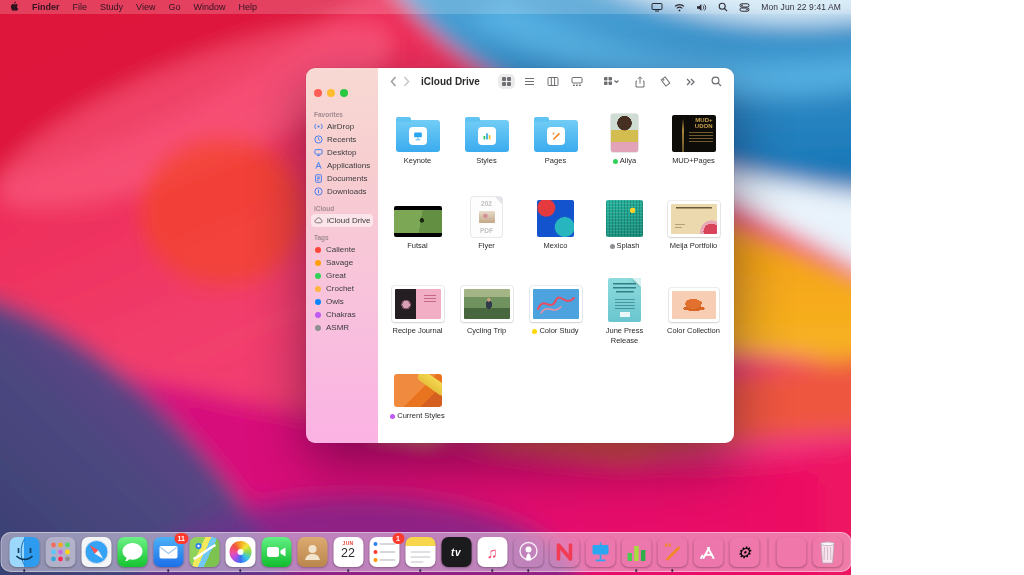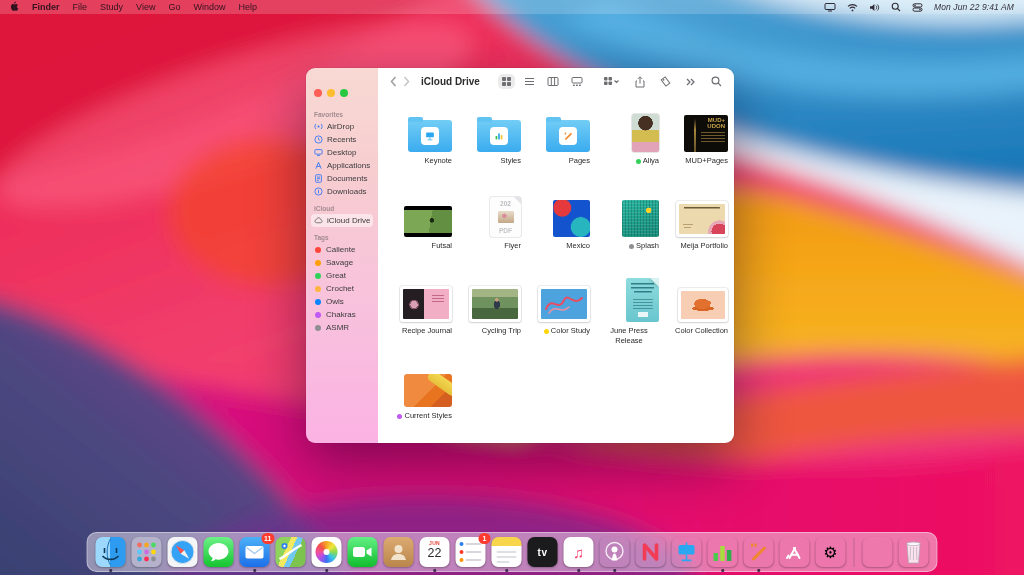--- a/index.html
+++ b/index.html
@@ -1,26 +1,26 @@
 <!DOCTYPE html>
 <html><head>
 <meta charset="utf-8">
 <style>
   html,body{margin:0;padding:0;}
-  .screen{position:relative;width:1024px;height:575px;overflow:hidden;font-family:"Liberation Sans",sans-serif;background:#d01668;}
+  .screen{position:relative;width:851px;height:575px;overflow:hidden;font-family:"Liberation Sans",sans-serif;background:#d01668;}
   .wp{position:absolute;inset:0;width:100%;height:100%;}
 
   
   .menubar{position:absolute;top:0;left:0;right:0;height:14px;display:flex;align-items:center;
     background:rgba(255,255,255,0.18);font-size:9px;color:rgba(20,10,20,0.85);padding:0 10px;z-index:40;}
   .mb-left{display:flex;align-items:center;gap:13px;}
   .mb-left .app{font-weight:700;}
   .mb-right{margin-left:auto;display:flex;align-items:center;gap:11px;}
   .mb-right svg{display:block;}
-  .clock{font-size:8.5px;letter-spacing:.1px;font-style:italic;}
+  .clock{font-size:8.5px;letter-spacing:.1px;}
 
   
   .window{position:absolute;left:306px;top:68px;width:428px;height:375px;border-radius:9px;overflow:hidden;
     display:flex;box-shadow:0 22px 55px rgba(20,0,40,.45),0 0 1px rgba(0,0,0,.4);z-index:20;}
   .sidebar{width:72px;flex:none;box-sizing:border-box;padding:12px 5px;
     background:linear-gradient(180deg,#f8d9d3 0%,#f7cdd0 28%,#f8c2dc 62%,#fbb2e4 100%);}
   .traffic{display:flex;gap:5px;padding:9px 3px 7px;}
   .tl{width:8px;height:8px;border-radius:50%;}
   .tl.r{background:#ff5f57;} .tl.y{background:#febc2e;} .tl.g{background:#28c840;}
   .sb-header{font-size:6.5px;font-weight:700;color:#a28b90;margin:7px 3px 2px;}
@@ -31,21 +31,21 @@
 
   .main{flex:1;background:#fff;display:flex;flex-direction:column;min-width:0;}
   .toolbar{height:27px;flex:none;display:flex;align-items:center;padding:0 9px;color:#6e6e73;}
   .tb-btn{display:flex;align-items:center;justify-content:center;padding:2px 3px;border-radius:5px;}
   .tb-btn.active{background:rgba(0,0,0,0.08);}
   .wtitle{font-size:10px;font-weight:700;color:#2c2c2e;margin:0 4px 0 8px;}
   .vgroup{display:flex;align-items:center;gap:6px;margin-left:14px;}
   .tb-right{margin-left:auto;display:flex;align-items:center;gap:9px;}
 
   .filegrid{display:grid;grid-template-columns:repeat(5,69px);grid-auto-rows:85px;padding:9px 0 0 5px;}
-  .cell{display:flex;flex-direction:column;align-items:flex-end;}
+  .cell{display:flex;flex-direction:column;align-items:center;}
   .thumbwrap{height:48px;display:flex;align-items:flex-end;justify-content:center;}
   .flabel{margin-top:4px;font-size:7.5px;color:#2a2a2c;text-align:center;max-width:60px;line-height:1.3;}
   .fdot{display:inline-block;width:5px;height:5px;border-radius:50%;margin-right:2px;vertical-align:middle;}
 
   
   .folder{width:44px;height:32px;position:relative;border-radius:2px 3px 3px 3px;background:linear-gradient(180deg,#72cdf5,#3aabef);}
   .folder::before{content:"";position:absolute;top:-3px;left:0;width:15px;height:5px;border-radius:2px 2px 0 0;background:#60c3f2;}
   .fglyph{position:absolute;inset:0;margin:auto;width:18px;height:18px;background:#fff;border-radius:4px;display:flex;align-items:center;justify-content:center;}
   .t-aliya{width:27px;height:38px;border-radius:2px;box-shadow:0 0 0 .5px rgba(0,0,0,.2);
     background:radial-gradient(circle at 50% 24%,#453022 0 7px,transparent 7.5px),
@@ -119,21 +119,21 @@
   .t-styles{width:48px;height:33px;border-radius:3px;position:relative;overflow:hidden;
     background:linear-gradient(315deg,#d45f20 0 26%,transparent 26.5%),linear-gradient(135deg,#f08a3f 0 52%,#e9741f 52%);}
   .t-styles::after{content:"";position:absolute;width:34px;height:11px;border-radius:5px;background:linear-gradient(180deg,#f4d852,#e6c03a);top:4px;right:-8px;transform:rotate(35deg);}
 
   
   .dock{position:absolute;left:50%;transform:translateX(-50%);bottom:3px;height:38px;display:flex;align-items:center;gap:6px;
     padding:0 8px;background:rgba(243,236,247,0.48);border:0.5px solid rgba(255,255,255,0.4);border-radius:10px;z-index:40;}
   .dock-item{position:relative;width:30px;height:30px;flex:none;}
   .di{width:30px;height:30px;border-radius:7px;position:relative;overflow:hidden;box-shadow:0 1px 2px rgba(0,0,0,0.28);}
   .di svg{position:absolute;inset:0;}
-  .di .ctr{position:absolute;inset:0;display:flex;align-items:center;justify-content:center;}
+  .di .ctr{position:absolute;inset:0;display:flex;align-items:center;justify-content:center;font-style:italic;}
   .rdot{position:absolute;bottom:-4.5px;left:50%;transform:translateX(-50%);width:2.5px;height:2.5px;border-radius:50%;background:rgba(35,30,55,.85);}
   .badge{position:absolute;top:-4px;right:-5px;background:#ff3b30;color:#fff;font-size:7px;font-weight:700;line-height:1;padding:2px 3px;border-radius:7px;min-width:6px;text-align:center;z-index:2;}
   .ddivider{width:1px;height:29px;background:rgba(60,40,70,.25);flex:none;margin:0 2px;}
 
   .i-finder{background:linear-gradient(90deg,#9bd8fb 0 50%,#2d9cf0 50%);}
   .i-launchpad{background:rgba(250,250,255,.3);}
   .i-safari{background:#f4f5f7;}
   .i-messages{background:linear-gradient(180deg,#6cf286,#15c42f);}
   .i-mail{background:linear-gradient(180deg,#4cb1f7,#1c6fe8);}
   .i-maps{background:linear-gradient(115deg,#8fd35c 0 36%,#f3e95f 36% 50%,#71c9f2 50% 64%,#7cc44f 64%);}

